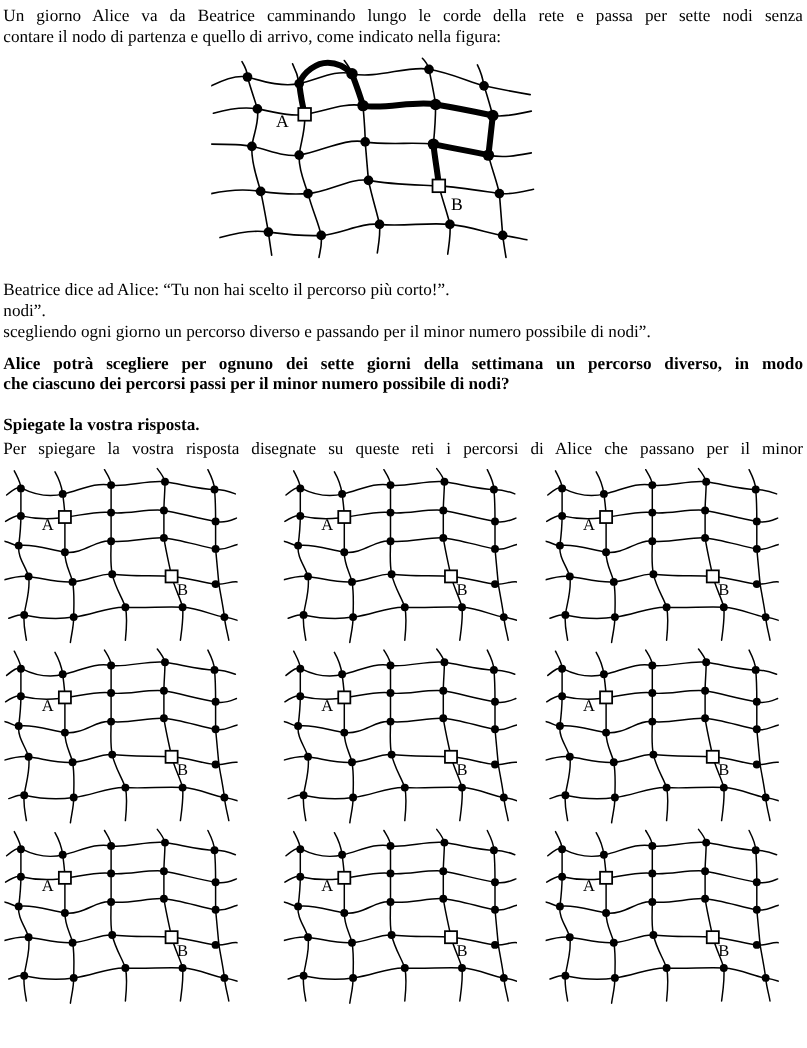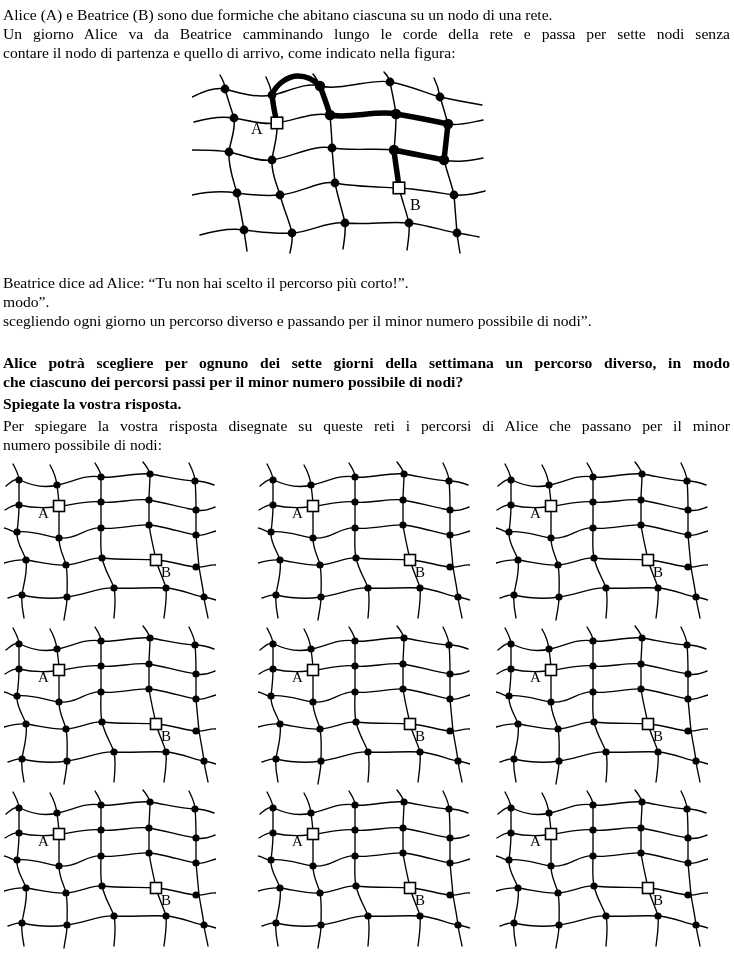--- a/index.html
+++ b/index.html
@@ -6,22 +6,22 @@
   body {
     width:734px; height:953px; overflow:hidden;
     background:#ffffff; color:#000000;
     font-family:"Liberation Serif","DejaVu Serif",serif;
     font-size:15.6px; line-height:19px;
   }
   .page { padding:5px 4px 0 3px; }
   .tline { white-space:nowrap; }
   .jline { white-space:normal; text-align:justify; text-align-last:justify; }
   .bold { font-weight:bold; }
-  .q-block { margin-top:23px; }
-  .spiegate { margin-top:3px; }
+  .q-block { margin-top:10px; }
+  .spiegate { margin-top:18px; }
   .instruction { margin-top:3px; }
   .main-fig { display:block; margin:8px 0 0 189px; }
   .net-grid { margin-top:6px; }
   .net-row { display:flex; align-items:flex-start; margin-top:2px; }
   .net-row svg:nth-child(1) { margin-left:1px; }
   .net-row svg:nth-child(2) { margin-left:42px; }
   .net-row svg:nth-child(3) { margin-left:26px; }
   .netline { stroke:#000; stroke-width:1.35; fill:none; stroke-linecap:round; }
   .mainline { stroke:#000; stroke-width:1.45; fill:none; stroke-linecap:round; }
   .boldpath { stroke:#000; stroke-width:5.5; fill:none; stroke-linecap:round; stroke-linejoin:round; }
@@ -29,21 +29,20 @@
   .sq { fill:#fff; stroke:#000; stroke-width:1.6; }
   .nlabel { font-family:"Liberation Serif","DejaVu Serif",serif; font-size:15px; fill:#000; }
   .nlabel-main { font-family:"Liberation Serif","DejaVu Serif",serif; font-size:16px; fill:#000; }
 </style>
 </head>
 <body>
 
 <div class="page">
 
   <div>
-    <div class="tline">Alice (A) e Beatrice (B) sono due formiche che abitano ciascuna su un nodo di una rete.</div>
     <div class="jline">Un giorno Alice va da Beatrice camminando lungo le corde della rete e passa per sette nodi senza</div>
     <div class="tline">contare il nodo di partenza e quello di arrivo, come indicato nella figura:</div>
   </div>
 
   <svg class="main-fig" width="300" height="187" viewBox="0 0 300 187">
     <g class="mainline">
 
       <path d="M0,27 C12,21 24,17 33,19 C50,24 66,28 80,25 C96,22 112,12 128,16 C150,21 180,8 198,12 C216,15 234,23 248,27 C262,30 278,33 290,35"></path>
       <path d="M2,52 C16,48 30,46 42,48 C58,51 72,55 85,53 C104,50 120,42 138,45 C158,48 186,41 204,44 C222,46 240,51 256,54 C268,56 280,52 291,50"></path>
       <path d="M0,80 C12,80 26,80 37,82 C52,85 66,92 80,90 C100,87 122,74 140,78 C158,81 186,78 202,80 C220,82 238,87 252,90 C266,93 280,90 291,88"></path>
@@ -86,33 +85,32 @@
         <circle cx="202" cy="80" r="5.2"></circle>
     </g>
     <rect class="sq" x="79.2" y="47.2" width="11.5" height="11.5"></rect>
     <rect class="sq" x="201.2" y="112.2" width="11.5" height="11.5"></rect>
     <text class="nlabel-main" x="59" y="64">A</text>
     <text class="nlabel-main" x="218" y="140">B</text>
   </svg>
 
   <div style="margin-top:16px">
     <div class="tline">Beatrice dice ad Alice: “Tu non hai scelto il percorso più corto!”.</div>
-    <div class="tline">modo”.</div>
+    <div class="tline">nodi”.</div>
     <div class="tline">scegliendo ogni giorno un percorso diverso e passando per il minor numero possibile di nodi”.</div>
   </div>
 
   <div class="q-block bold">
     <div class="jline">Alice potrà scegliere per ognuno dei sette giorni della settimana un percorso diverso, in modo</div>
     <div class="tline">che ciascuno dei percorsi passi per il minor numero possibile di nodi?</div>
   </div>
   <div class="spiegate bold tline">Spiegate la vostra risposta.</div>
 
   <div class="instruction">
     <div class="jline">Per spiegare la vostra risposta disegnate su queste reti i percorsi di Alice che passano per il minor</div>
-    <div class="tline">numero possibile di nodi:</div>
   </div>
 
   <svg width="0" height="0" style="position:absolute">
     <defs>
       <g id="small-net">
         <g class="netline">
           <path d="M2,26 C8,21 12,18 16,20 C30,27 42,28 54,25 C68,22 82,14 97,17 C110,19 132,12 146,14 C160,16 178,21 191,21 C198,21 205,23 210,25"></path>
           <path d="M1,50 C7,46 11,44 15,45 C28,48 40,48 50,47 C68,45 84,40 97,42 C110,44 132,38 145,40 C158,42 178,48 192,50 C200,52 206,49 211,47"></path>
           <path d="M0,68 C6,69 10,73 13,72 C26,70 42,76 55,78 C72,80 84,66 97,68 C112,70 132,64 145,65 C158,66 180,73 192,75 C200,77 206,72 212,71"></path>
           <path d="M0,103 C7,101 14,99 22,100 C36,102 50,106 62,105 C76,104 88,97 98,98 C114,100 138,99 152,100 C168,101 180,106 192,107 C200,108 206,104 212,105"></path>

